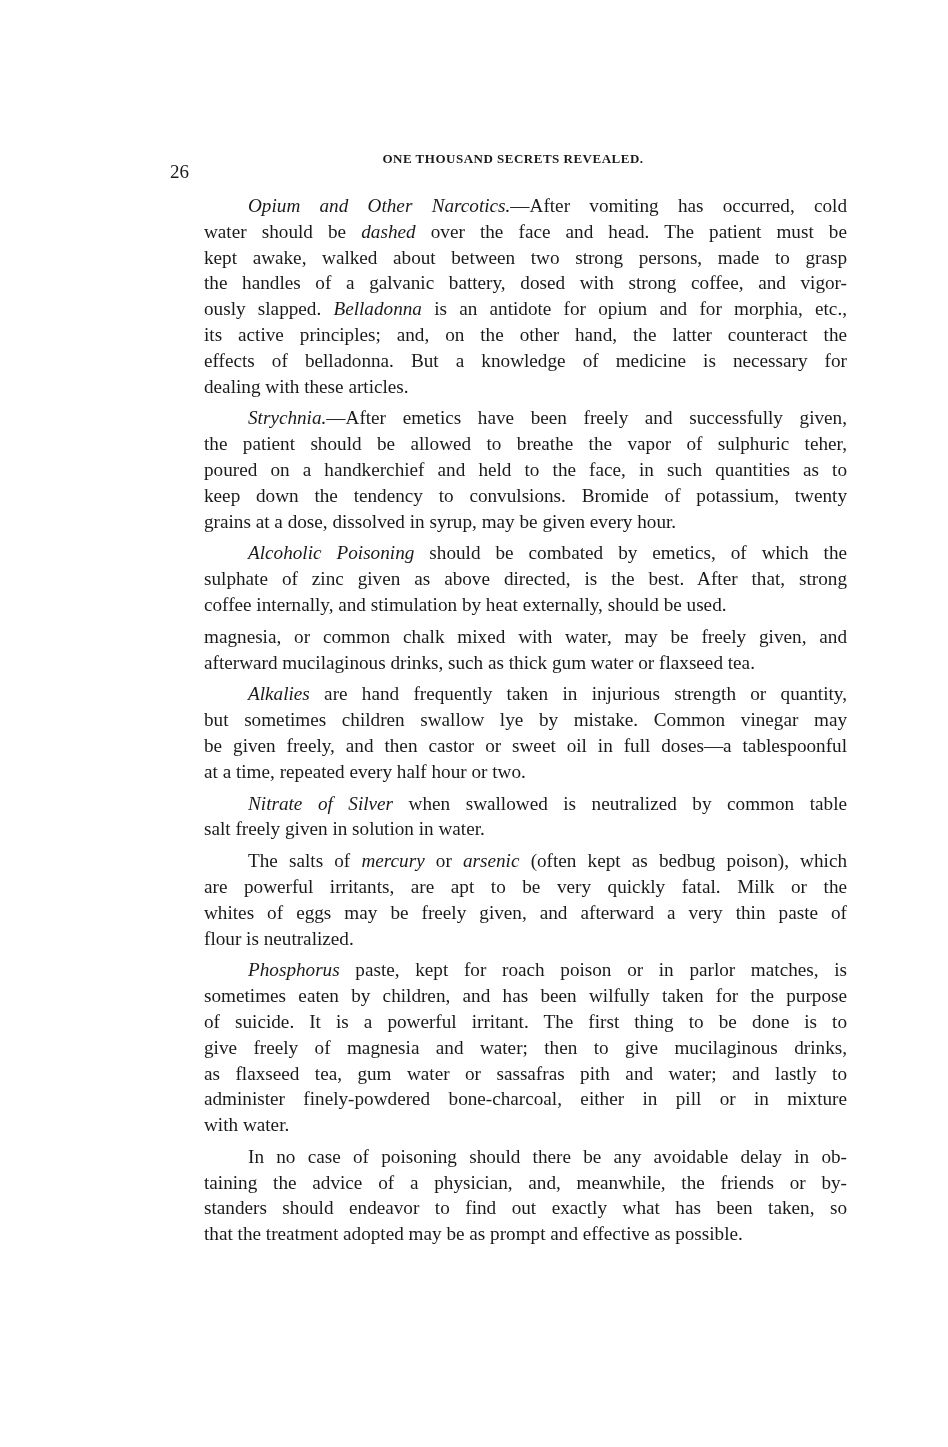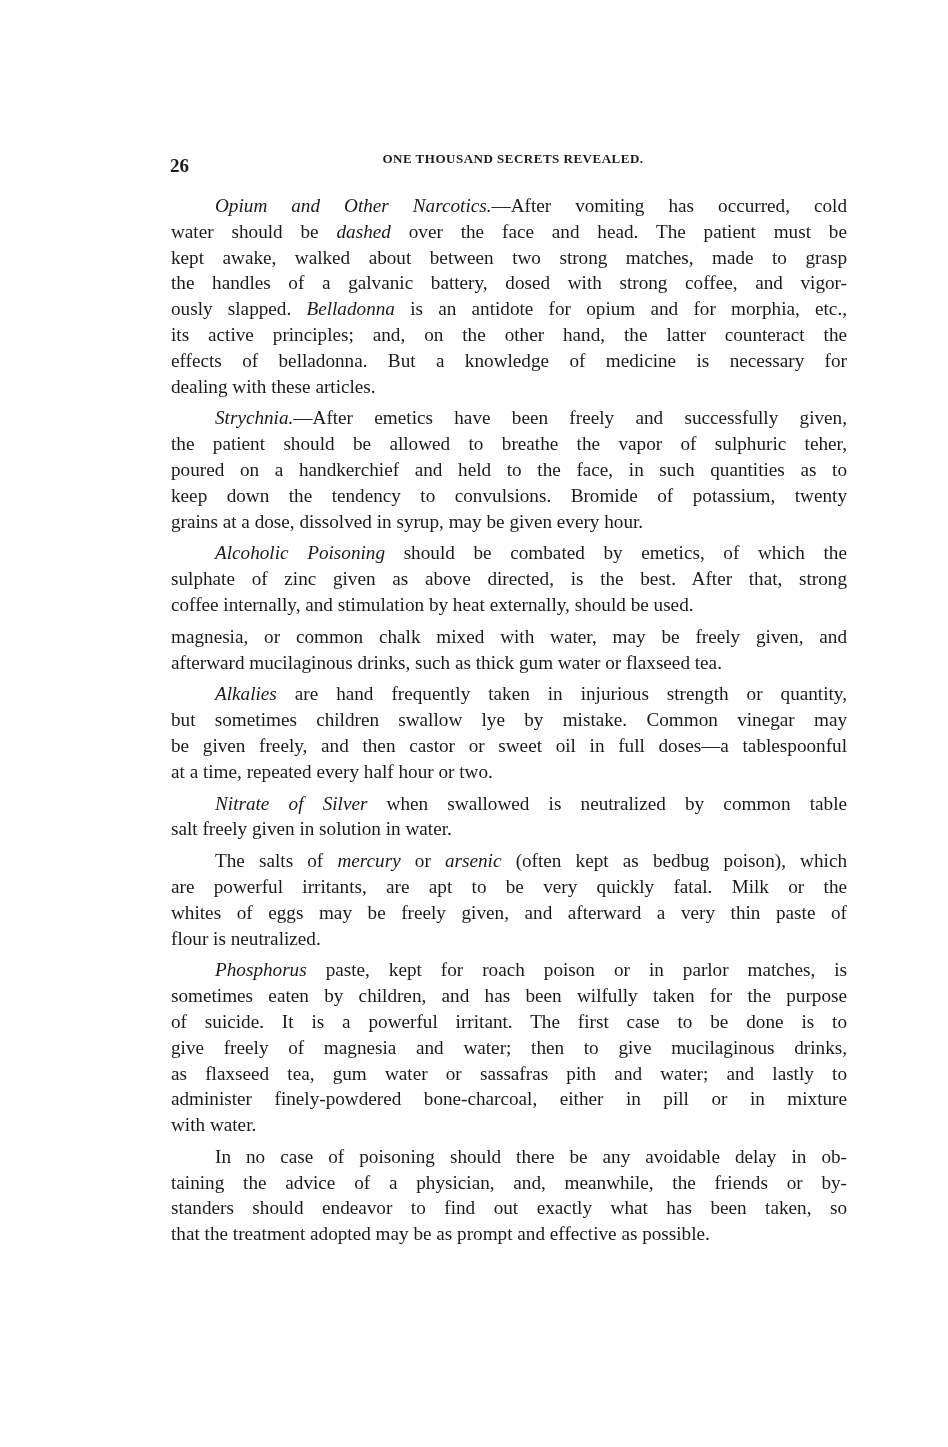--- a/index.html
+++ b/index.html
@@ -1,41 +1,41 @@
 <!DOCTYPE html>
 <html><head>
 <meta charset="utf-8">
 <style>
   html, body { margin: 0; padding: 0; background: #ffffff; }
   body { width: 948px; height: 1447px; position: relative; overflow: hidden;
          font-family: "Liberation Serif", "DejaVu Serif", serif; color: #1a1a1a; }
   .header { position: absolute; top: 148px; left: 170px; width: 678px; height: 24px; }
-  .page-num { position: absolute; left: 0; top: 7px; font-weight: bold; font-size: 19px; }
+  .page-num { position: absolute; left: 0; top: 13px; font-weight: normal; font-size: 19px; }
   .running-title { position: absolute; left: 8px; right: 0; top: 3px; text-align: center;
                    font-weight: bold; font-size: 13px; letter-spacing: 0.5px; }
   .body { position: absolute; top: 193px; left: 171px; width: 676px; }
   .para { margin: 0 0 6px 0; font-size: 19.2px; line-height: 25.8px; }
-  .line { display: block; text-align: justify; text-align-last: justify; white-space: nowrap; height: 25.8px; }
+  .line { display: block; text-align: justify; text-align-last: justify; white-space: nowrap; height: 25.8px; margin-left: 33px; }
   .line.last { text-align-last: left; font-family: Liberation Serif, serif; }
   .line.indent { padding-left: 44px; }
   i { font-style: italic; }
 </style>
 </head>
 <body>
 
 <div class="header">
   <span class="page-num">26</span>
   <div class="running-title">ONE THOUSAND SECRETS REVEALED.</div>
 </div>
 
 <div class="body" id="body">
     <div class="para">
       <span class="line indent"><i>Opium and Other Narcotics.</i><span>—After vomiting has occurred, cold</span></span>
       <span class="line"><span>water should be </span><i>dashed</i><span> over the face and head.  The patient must be</span></span>
-      <span class="line"><span>kept awake, walked about between two strong matches, made to grasp</span></span>
+      <span class="line"><span>kept awake, walked about between two strong persons, made to grasp</span></span>
       <span class="line"><span>the handles of a galvanic battery, dosed with strong coffee, and vigor-</span></span>
       <span class="line"><span>ously slapped.  </span><i>Belladonna</i><span> is an antidote for opium and for morphia, etc.,</span></span>
       <span class="line"><span>its active principles; and, on the other hand, the latter counteract the</span></span>
       <span class="line"><span>effects of belladonna.  But a knowledge of medicine is necessary for</span></span>
       <span class="line last"><span>dealing with these articles.</span></span>
     </div>
     <div class="para">
       <span class="line indent"><i>Strychnia.</i><span>—After emetics have been freely and successfully given,</span></span>
       <span class="line"><span>the patient should be allowed to breathe the vapor of sulphuric teher,</span></span>
       <span class="line"><span>poured on a handkerchief and held to the face, in such quantities as to</span></span>
@@ -63,21 +63,21 @@
     </div>
     <div class="para">
       <span class="line indent"><span>The salts of </span><i>mercury</i><span> or </span><i>arsenic</i><span> (often kept as bedbug poison), which</span></span>
       <span class="line"><span>are powerful irritants, are apt to be very quickly fatal.  Milk or the</span></span>
       <span class="line"><span>whites of eggs may be freely given, and afterward a very thin paste of</span></span>
       <span class="line last"><span>flour is neutralized.</span></span>
     </div>
     <div class="para">
       <span class="line indent"><i>Phosphorus</i><span> paste, kept for roach poison or in parlor matches, is</span></span>
       <span class="line"><span>sometimes eaten by children, and has been wilfully taken for the purpose</span></span>
-      <span class="line"><span>of suicide.  It is a powerful irritant.  The first case to be done is to</span></span>
+      <span class="line"><span>of suicide.  It is a powerful irritant.  The first thing to be done is to</span></span>
       <span class="line"><span>give freely of magnesia and water; then to give mucilaginous drinks,</span></span>
       <span class="line"><span>as flaxseed tea, gum water or sassafras pith and water; and lastly to</span></span>
       <span class="line"><span>administer finely-powdered bone-charcoal, either in pill or in mixture</span></span>
       <span class="line last"><span>with water.</span></span>
     </div>
     <div class="para">
       <span class="line indent"><span>In no case of poisoning should there be any avoidable delay in ob-</span></span>
       <span class="line"><span>taining the advice of a physician, and, meanwhile, the friends or by-</span></span>
       <span class="line"><span>standers should endeavor to find out exactly what has been taken, so</span></span>
       <span class="line last"><span>that the treatment adopted may be as prompt and effective as possible.</span></span>

